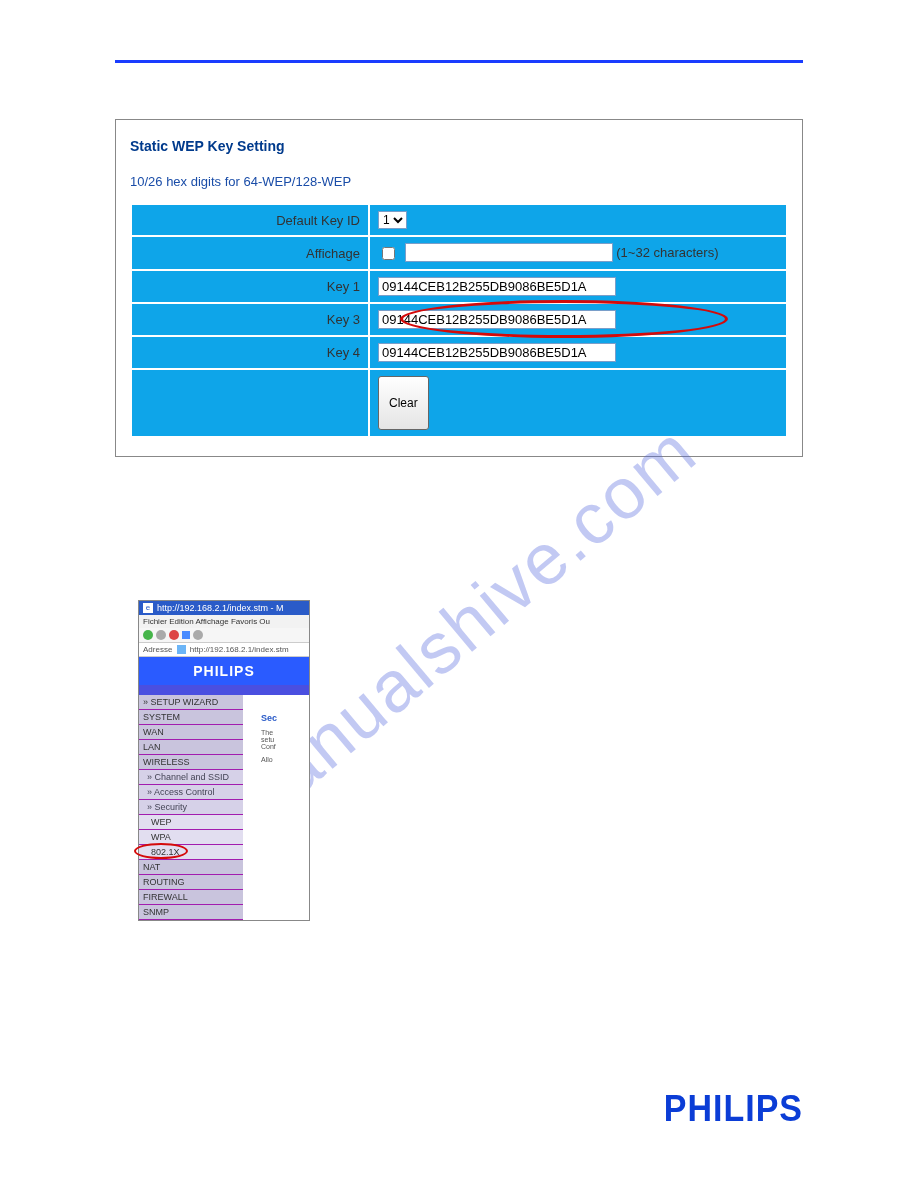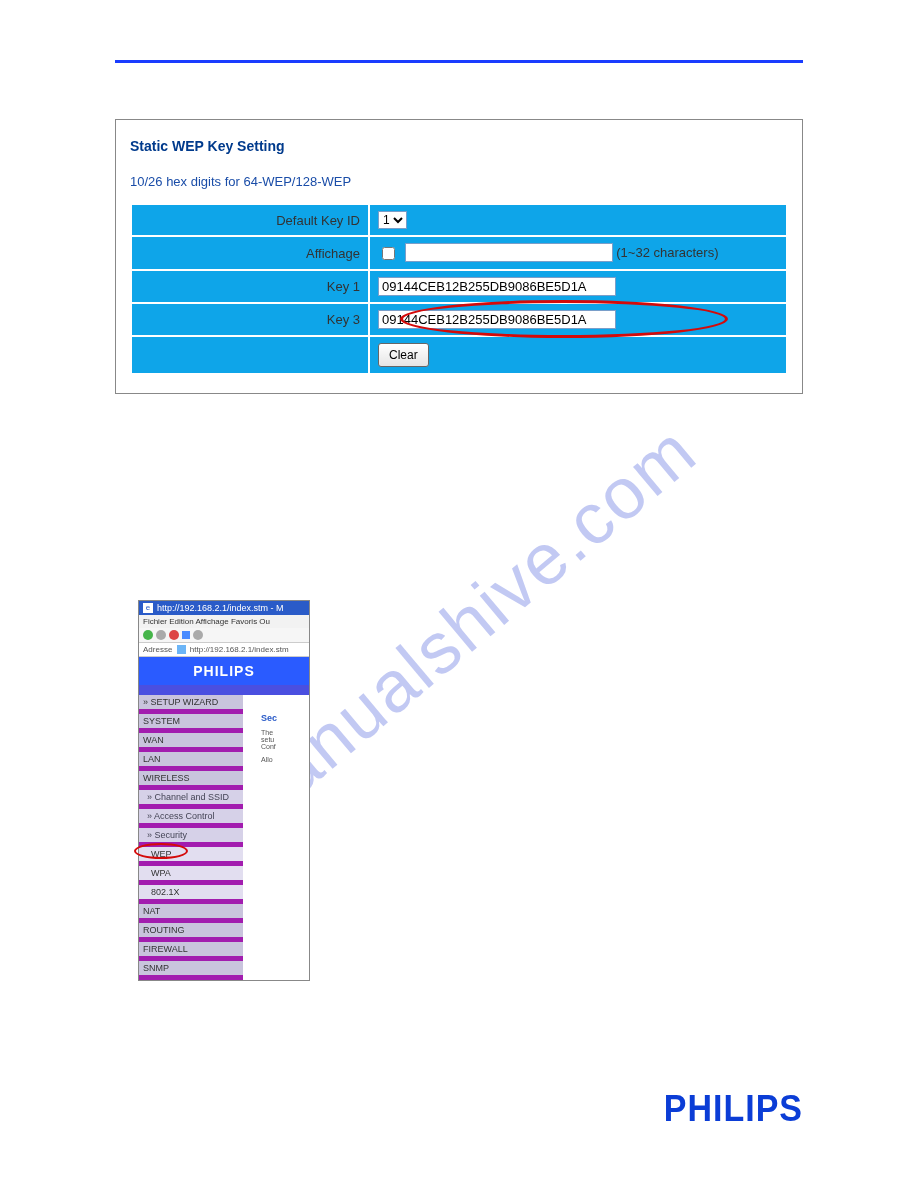--- a/index.html
+++ b/index.html
@@ -79,21 +79,21 @@
   .hint {
     font-size: 13px;
     color: #333;
   }
   .btn {
     font-family: Verdana, sans-serif;
     font-size: 12px;
     border: 1px solid #666;
     border-radius: 3px;
     background: linear-gradient(#fff,#e5e5e5);
-    padding: 4px 10px;
+    padding: 19px 10px;
   }
   .ellipse {
     position: absolute;
     border: 3px solid #d40a0a;
     border-radius: 50%;
     pointer-events: none;
   }
   .ell1 {
     left: 400px;
     top: 300px;
@@ -183,21 +183,21 @@
   .blue-band { height: 10px; background: #4a4fe0; }
   .nav {
     background: #c9c4dd;
     font-size: 9px;
     color: #333;
     display:flex;
   }
   .nav-left { flex:1; }
   .nav-row {
     padding: 2px 4px;
-    border-bottom: 5px solid #a21caf;
+    border-bottom: 1px solid #a21caf;
   }
   .nav-row.sub {
     background: #d6d1e8;
     padding-left: 8px;
     color: #445;
   }
   .nav-row.subsub {
     background: #e2def0;
     padding-left: 12px;
   }
@@ -258,20 +258,24 @@
           <input type="text" class="txt txt-small" value="" style="">
           <span class="hint">(1~32 characters)</span>
         </td>
       </tr>
       <tr>
         <td class="lbl">Key 1</td>
         <td class="val"><input type="text" class="txt" value="09144CEB12B255DB9086BE5D1A" style=""></td>
       </tr>
       <tr>
         <td class="lbl">Key 3</td>
+        <td class="val"><input type="text" class="txt" value="09144CEB12B255DB9086BE5D1A" style=""></td>
+      </tr>
+      <tr>
+        <td class="lbl">Key 4</td>
         <td class="val"><input type="text" class="txt" value="09144CEB12B255DB9086BE5D1A" style=""></td>
       </tr>
       <tr>
         <td class="lbl"></td>
         <td class="val"><button class="btn">Clear</button></td>
       </tr>
     </tbody>
       </table>
   </div>
 </div>

